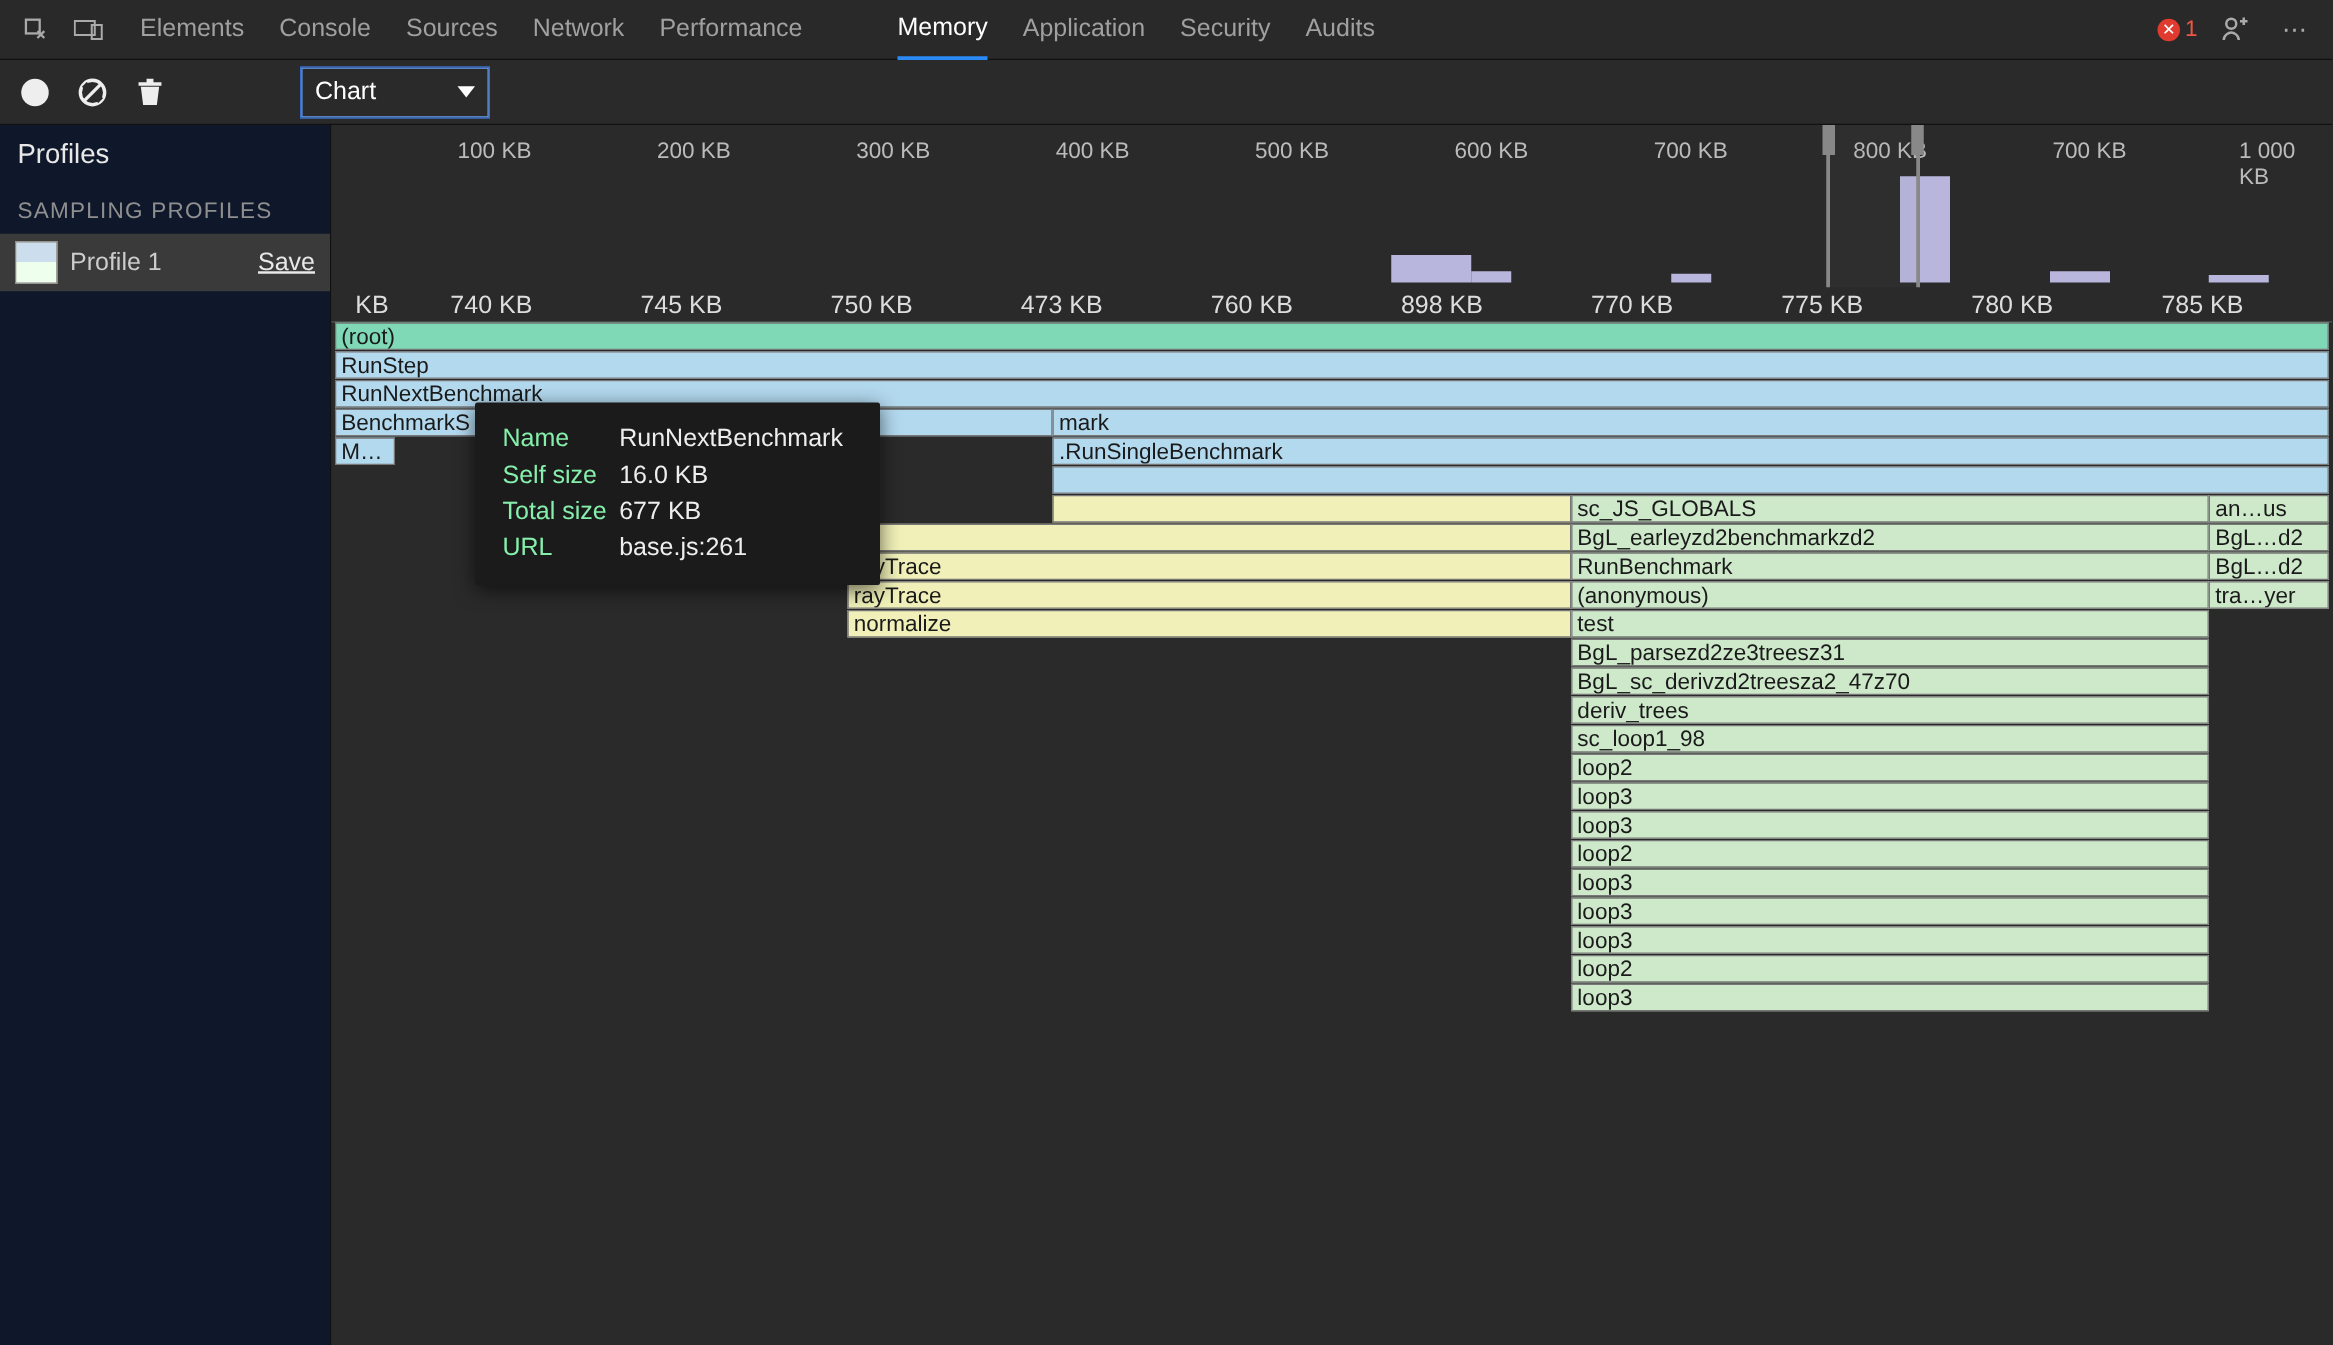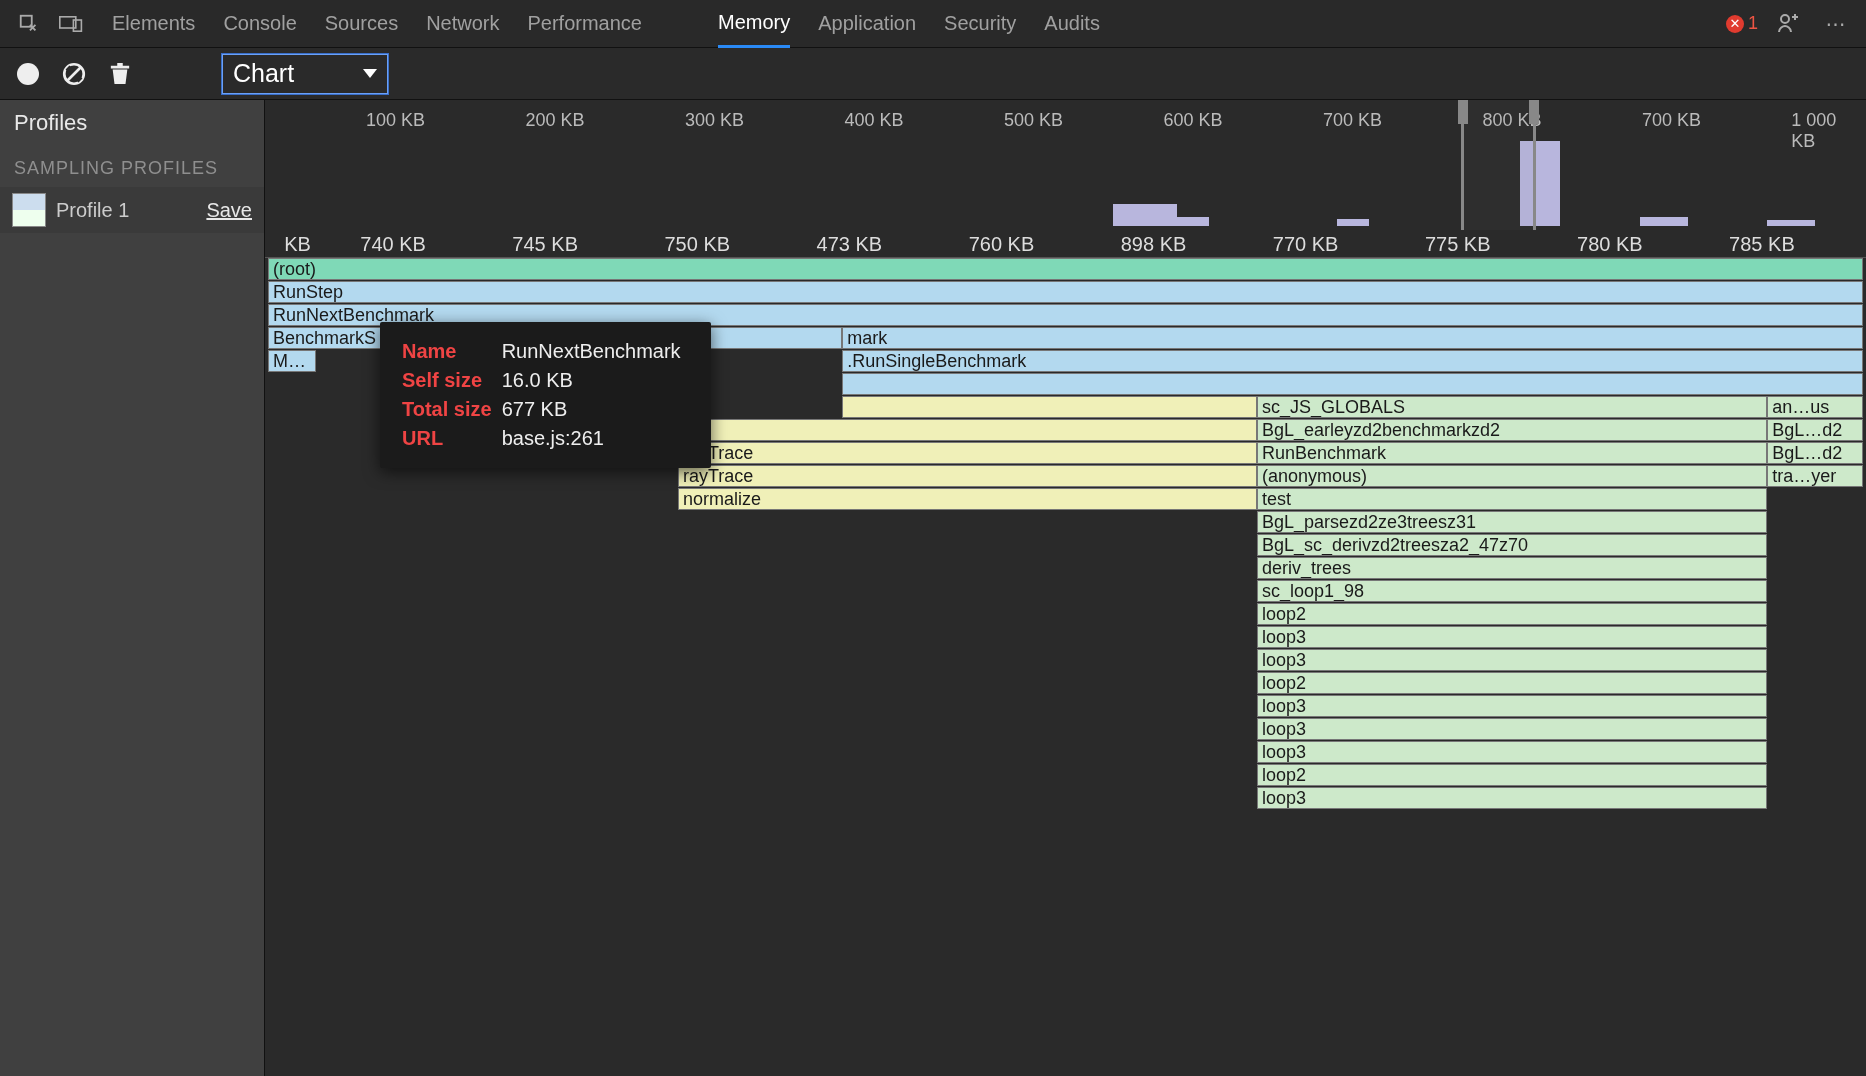--- a/index.html
+++ b/index.html
@@ -38,36 +38,36 @@
     background: #2a2a2a;
     display:flex;
     align-items:center;
     padding: 0 14px;
     border-bottom:1px solid #111;
     gap:18px;
   }
   .toolbar .icon-btn { width:28px;height:28px; color:#eee; display:flex; align-items:center; justify-content:center;}
   .toolbar .record { width:22px;height:22px;border-radius:50%; background:#eee;}
   .view-select {
-    margin-left: 70px;
-    width: 166px; height:40px;
+    margin-left: 89px;
+    width: 150px; height:40px;
     background:#2a2a2a;
     border:1.5px solid #6aa0f7;
     color:#fff;
-    font-size:25px;
+    font-size:20px;
     padding:0 10px;
     display:flex; align-items:center; justify-content:space-between;
     outline: 1px solid #3a6fc9;
   }
   .view-select .tri { width:0;height:0;border-left:7px solid transparent;border-right:7px solid transparent;border-top:9px solid #fff;}
 
   
   .main { position:absolute; top:100px; bottom:0; left:0; right:0; display:flex; }
   .sidebar {
-    width: 265px; background:#404040; border-right:1px solid #111;
+    width: 265px; background:#0f172a; border-right:1px solid #111;
     display:flex; flex-direction:column;
   }
   .sidebar h3 { font-weight:400; color:#e8e8e8; font-size:22px; padding:10px 14px 8px;}
   .sidebar .section-label { color:#8f8f8f; font-size:18px; letter-spacing:1px; padding:14px 14px 8px;}
   .profile-row {
     display:flex; align-items:center; gap:10px; padding:6px 12px;
     background:#3a3a3a; justify-content:space-between;
   }
   .profile-row .left { display:flex; align-items:center; gap:10px;}
   .profile-icon {
@@ -121,21 +121,21 @@
     position:absolute;
     background:#1b1b1b;
     color:#eee;
     padding:14px 20px;
     border-radius:2px;
     box-shadow:0 4px 16px rgba(0,0,0,0.6);
     font-size:20px;
     z-index: 50;
   }
   .tooltip table td { padding:2px 8px 2px 0; }
-  .tooltip table td.k { color:#ef4444; font-weight:700;margin-top:24px;}
+  .tooltip table td.k { color:#86efac; font-weight:400;margin-top:24px;}
   .tooltip table td.v { color:#eee;}
 
   svg { display:block; }
 </style>
 </head>
 <body>
 
 <div class="tabbar">
   <div class="icon-btn">
     <svg width="22" height="22" viewBox="0 0 24 24" fill="none" stroke="#aaa" stroke-width="2">

